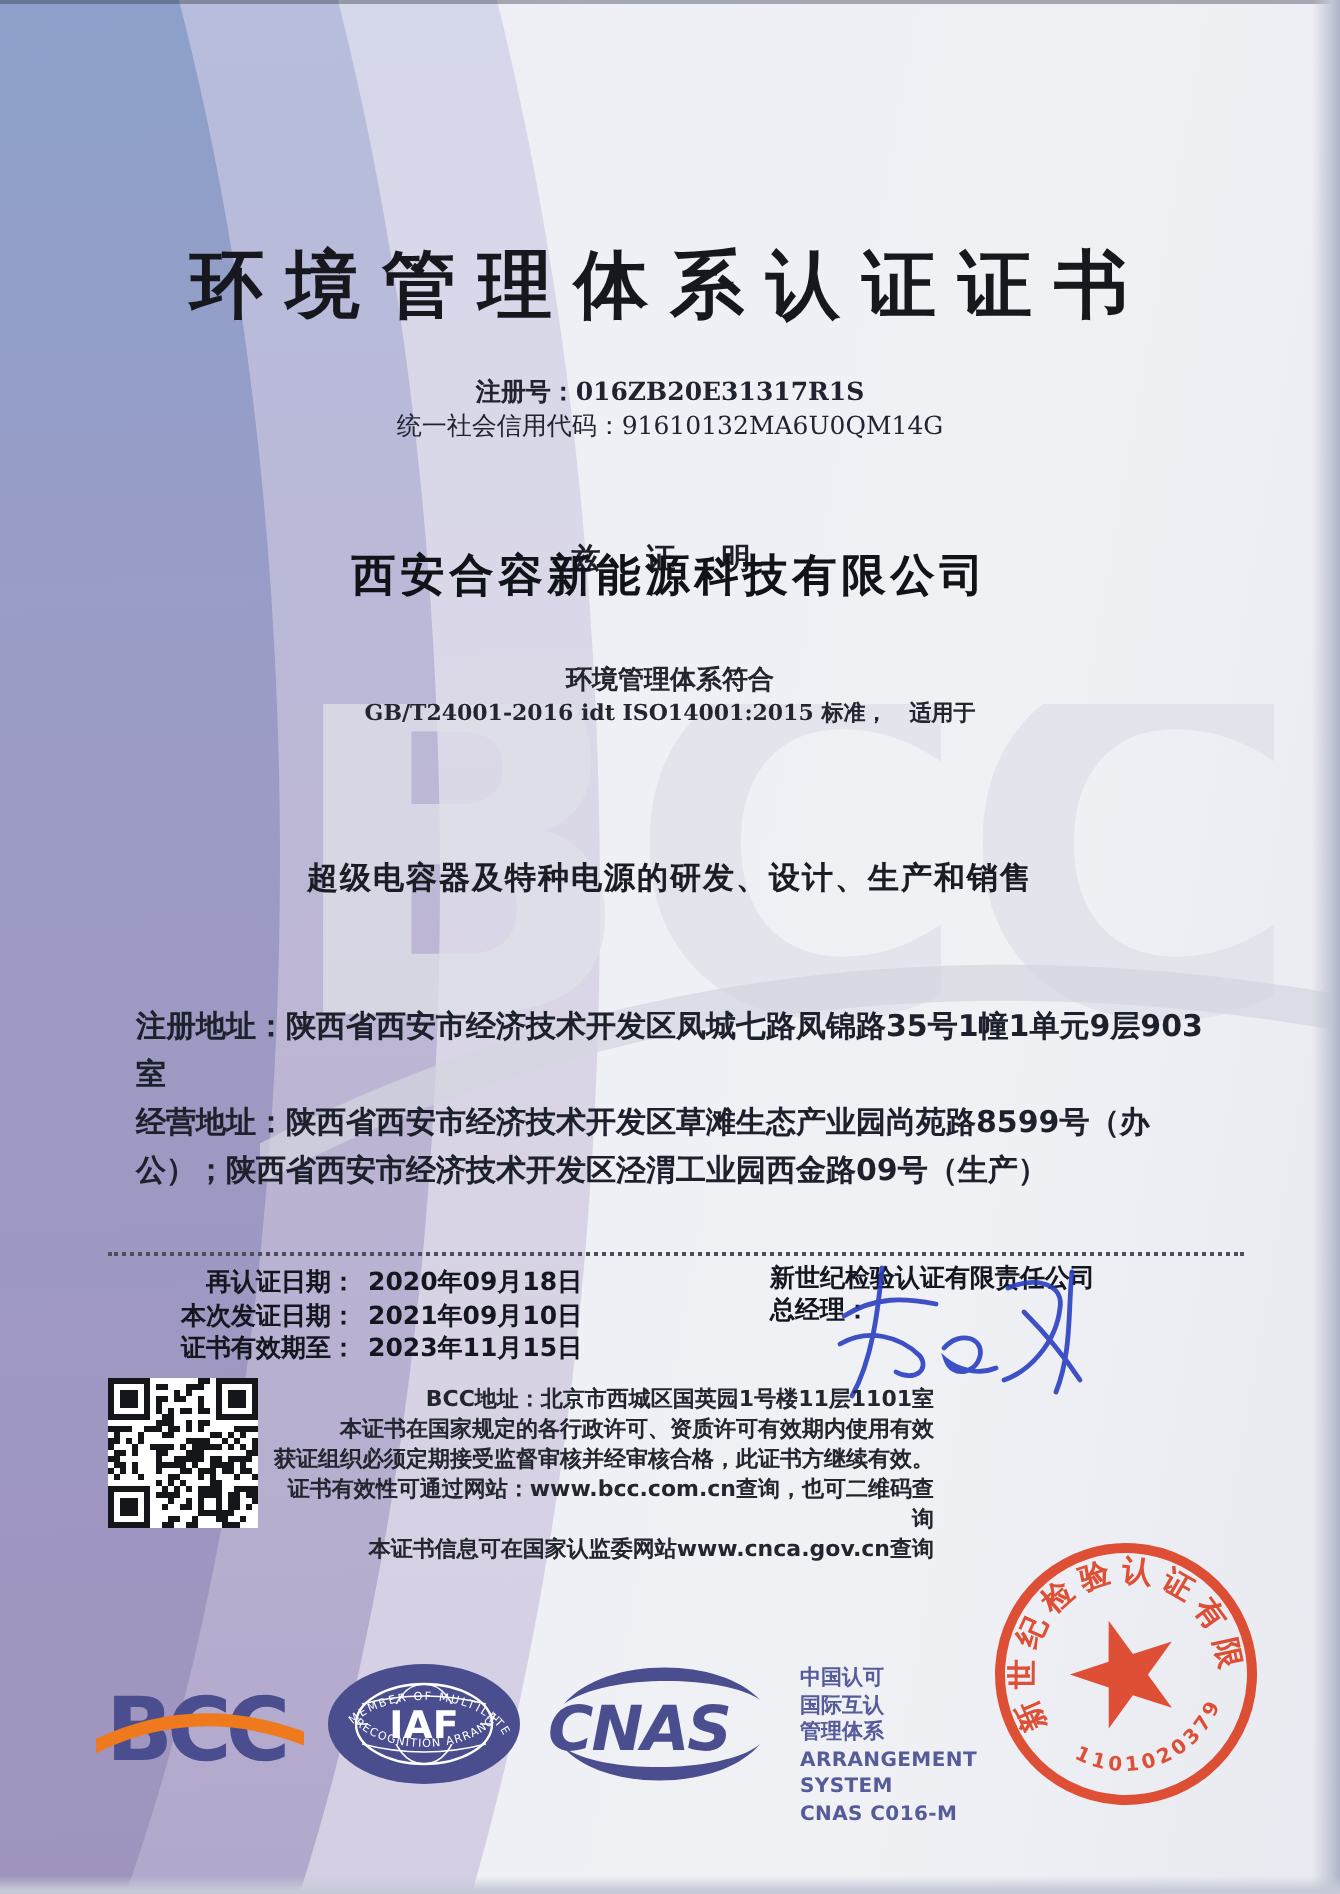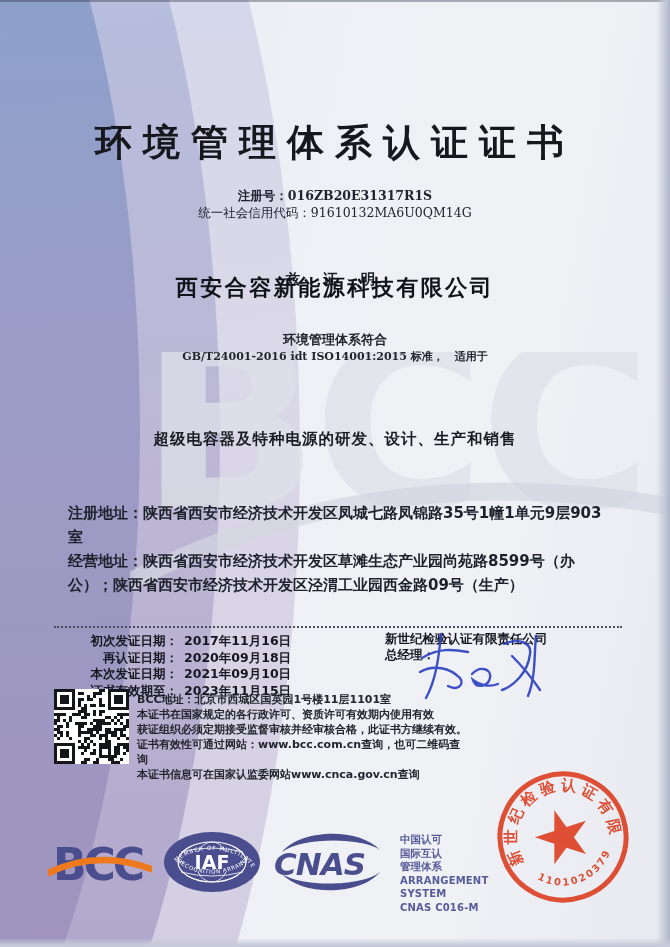--- a/index.html
+++ b/index.html
@@ -57,21 +57,21 @@
   .dates{top:633px;left:58px;font-size:12.5px;font-weight:bold;color:#14171f;}
   .dates .row{display:flex;line-height:16.5px;}
   .dates .lbl{width:120px;text-align:right;}
   .dates .val{margin-left:6px;}
 
   .issuer{top:631px;left:385px;font-size:12.5px;font-weight:bold;color:#14171f;line-height:16px;}
   .signature{top:624px;left:408px;width:160px;height:84px;}
 
   .qr{top:689px;left:54px;width:75px;height:75px;background:#fff;}
   .notes{top:692px;left:137px;width:330px;font-size:11px;font-weight:600;
-         color:#23262e;line-height:15px;}
+         color:#23262e;line-height:15px;text-align:right;}
   .notes p{margin:0;}
 
   
   .logo-bcc{top:836px;left:48px;width:104px;height:58px;}
   .logo-iaf{top:830px;left:162px;width:100px;height:64px;}
   .logo-cnas{top:832px;left:268px;width:126px;height:60px;}
   .acc-text{top:833px;left:400px;width:120px;color:#565b99;font-size:10.5px;
             line-height:13.5px;font-weight:600;}
   .acc-text .en{font-weight:bold;font-size:10px;letter-spacing:.2px;}
 
@@ -108,24 +108,20 @@
   <div class="abs center serif scope">超级电容器及特种电源的研发、设计、生产和销售</div>
 
   <div class="abs addr">
     <p><span>注册地址：</span><span>陕西省西安市经济技术开发区凤城七路凤锦路35号1幢1单元9层903室</span></p>
     <p><span>经营地址：</span><span>陕西省西安市经济技术开发区草滩生态产业园尚苑路8599号（办公）；陕西省西安市经济技术开发区泾渭工业园西金路09号（生产）</span></p>
   </div>
 
   <div class="abs dotted"></div>
 
   <div class="abs dates">
-    <div class="row">
-        <span class="lbl">初次发证日期：</span>
-        <span class="val">2017年11月16日</span>
-      </div>
     <div class="row">
         <span class="lbl">再认证日期：</span>
         <span class="val">2020年09月18日</span>
       </div>
     <div class="row">
         <span class="lbl">本次发证日期：</span>
         <span class="val">2021年09月10日</span>
       </div>
     <div class="row">
         <span class="lbl">证书有效期至：</span>

